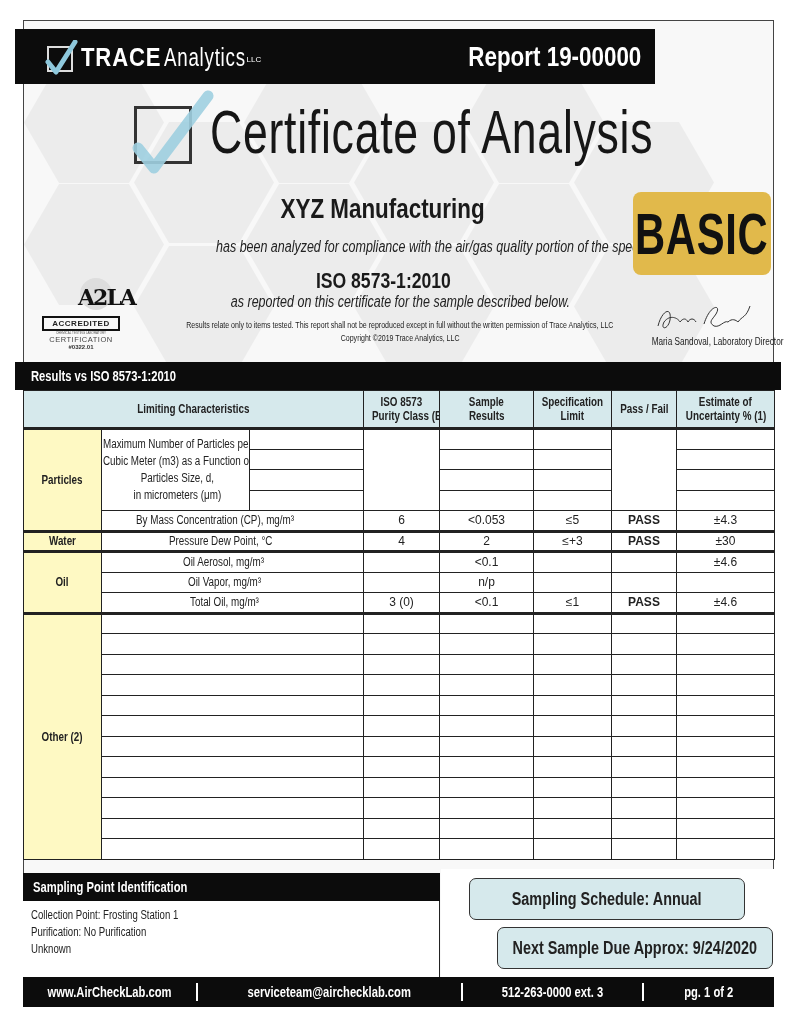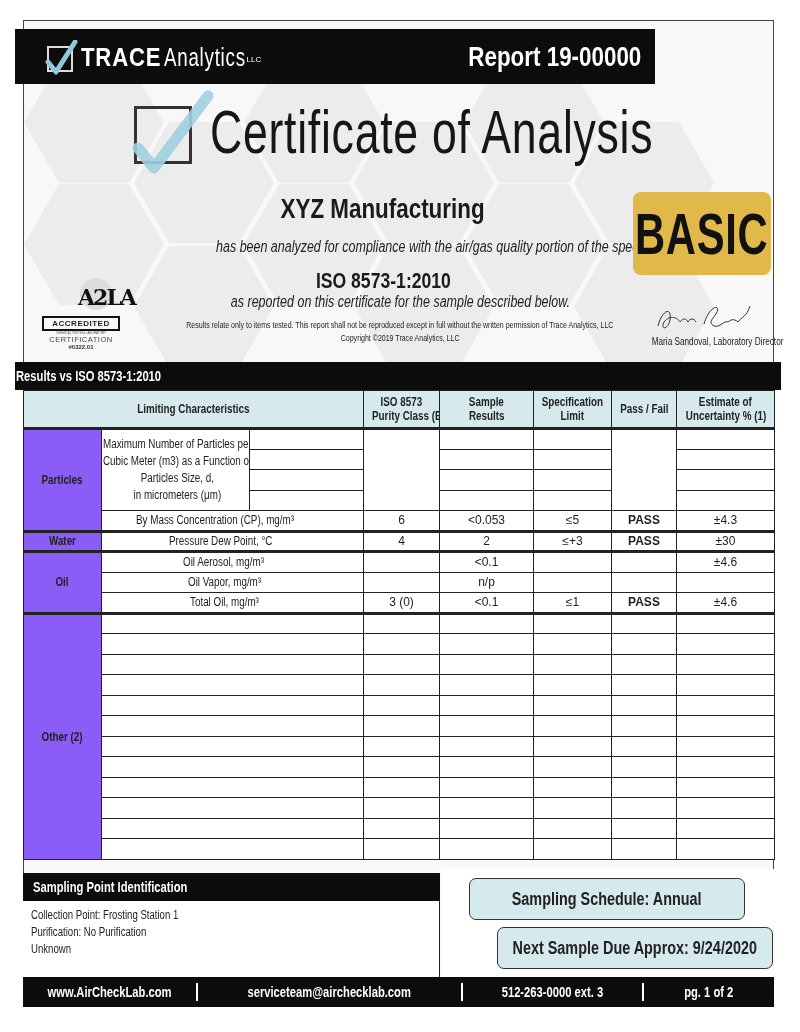--- a/index.html
+++ b/index.html
@@ -60,33 +60,33 @@
   .a2la-sub { font-size: 3px; color: #555; }
   .a2la-cert { font-size: 7.5px; color: #444; letter-spacing: 0.5px; }
   .a2la-num { font-size: 6px; color: #333; font-weight: bold; }
 
   .signature { position: absolute; left: 640px; top: 300px; width: 130px; text-align: center; }
   .signature svg { display: block; margin: 0 auto; }
   .signer { font-size: 10px; color: #222; white-space: nowrap; transform: scaleX(0.82); transform-origin: center; }
 
   .results-bar {
     position: absolute; left: 15px; top: 362px; width: 766px; height: 28px; background: #0c0c0c;
-    color: #fff; font-weight: bold; font-size: 14px; padding-left: 1px; line-height: 28px;
+    color: #fff; font-weight: bold; font-size: 14px; padding-left: 16px; line-height: 28px;
   }
   .results-bar span { display: inline-block; transform: scaleX(0.8); transform-origin: left; }
 
   table.results {
     position: absolute; left: 23px; top: 390px; width: 751px; border-collapse: collapse; table-layout: fixed; background: #fff;
   }
   table.results td, table.results th {
     border: 1.5px solid #222; font-size: 12px; color: #222; text-align: center; padding: 0; height: 20.5px; overflow: hidden; white-space: nowrap;
   }
   table.results th { background: #d6e9ec; font-weight: bold; height: 38px; line-height: 14px; border-bottom: 3px solid #222; }
   .cond { display: inline-block; transform: scaleX(0.82); }
-  td.cat { background: #8b5cf6; font-weight: bold; font-size: 13px; }
+  td.cat { background: #fef9c3; font-weight: bold; font-size: 13px; }
   td.label { text-align: left; padding-left: 4px; }
   td.label .cond { transform-origin: left; }
   td.multi { white-space: normal; line-height: 17px; vertical-align: middle; font-size: 12px; }
   td.multi .cond { transform-origin: left; display: block; width: 125%; }
   td.pass { color: #5a9a3c; font-weight: bold; }
   tr.thick-top td { border-top: 3px solid #222; }
 
   .sampling-bar {
     position: absolute; left: 23px; top: 873px; width: 417px; height: 28px; background: #0c0c0c;
     color: #fff; font-weight: bold; font-size: 14px; line-height: 28px; padding-left: 10px;

